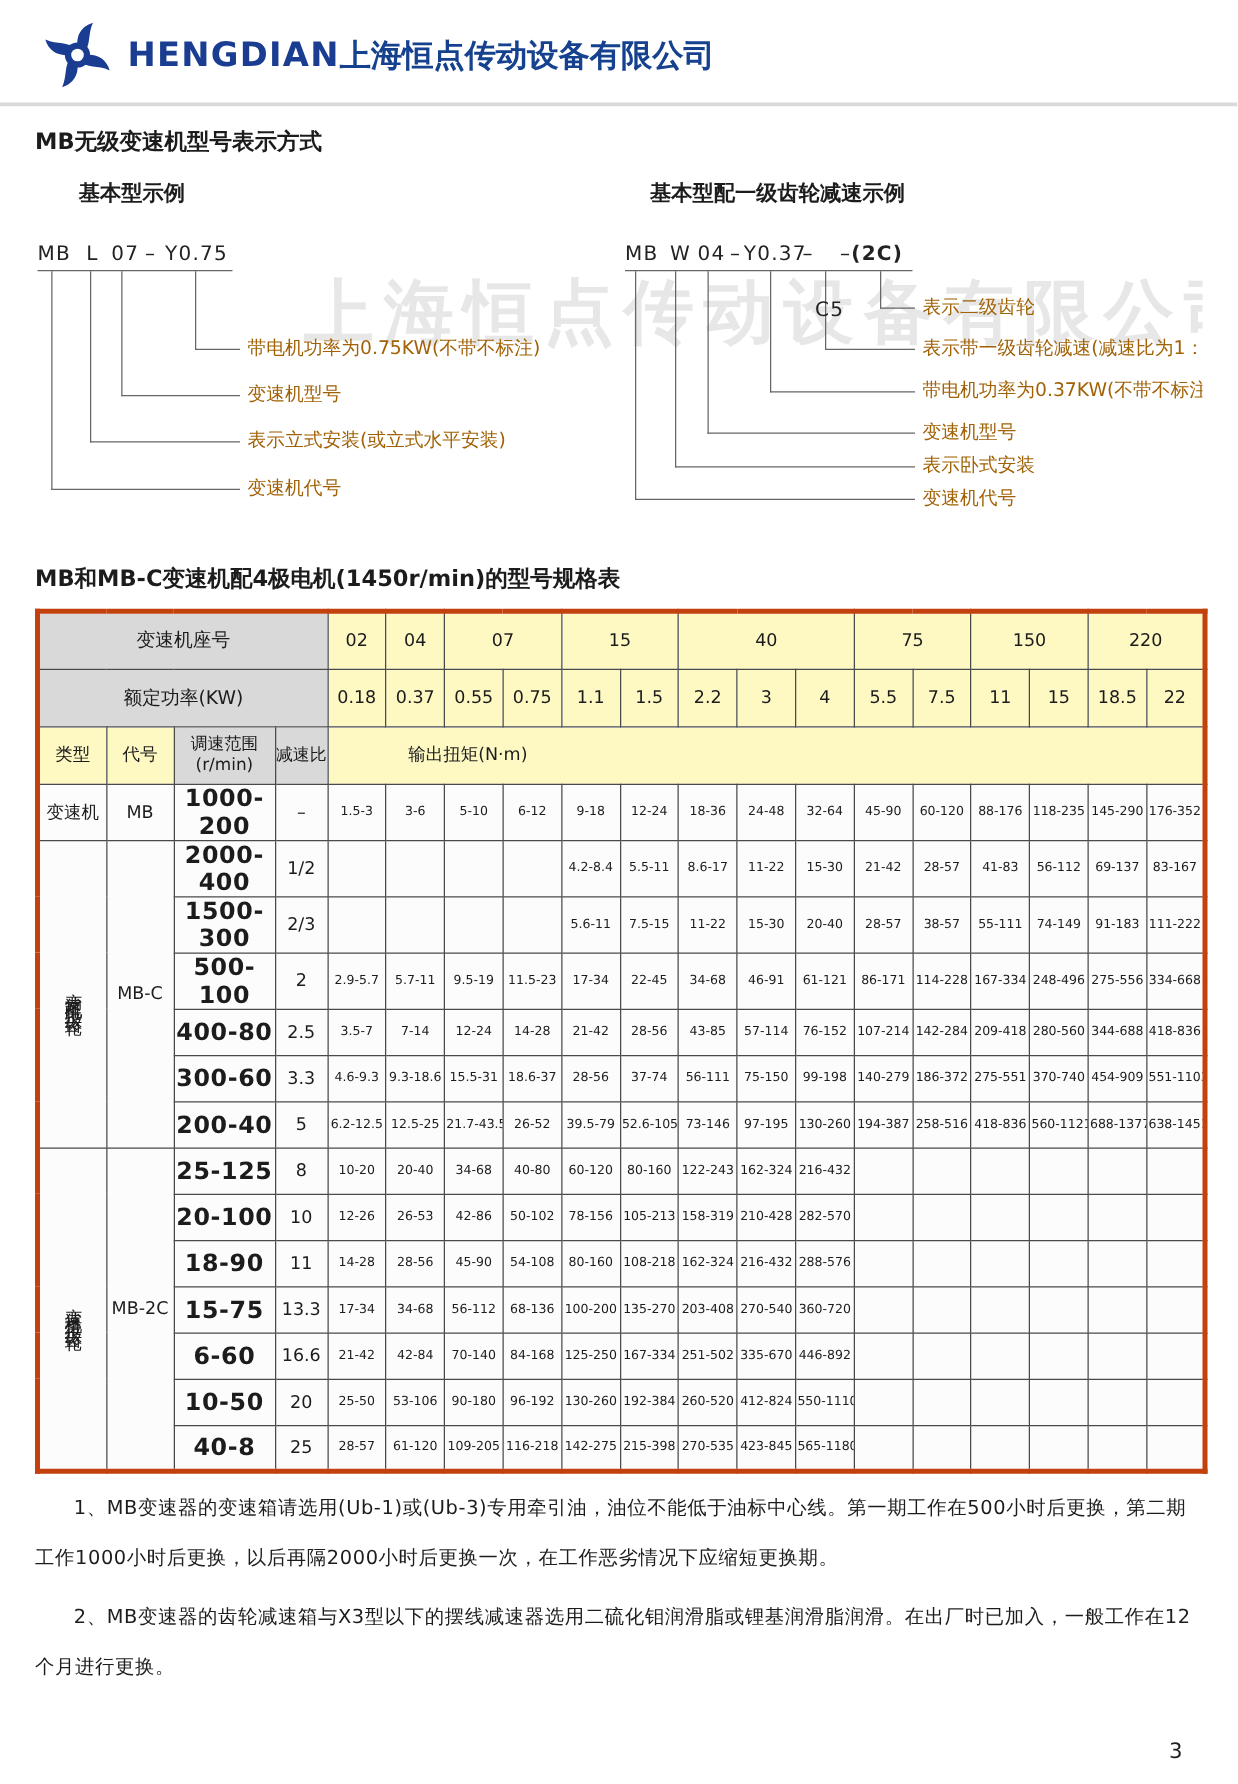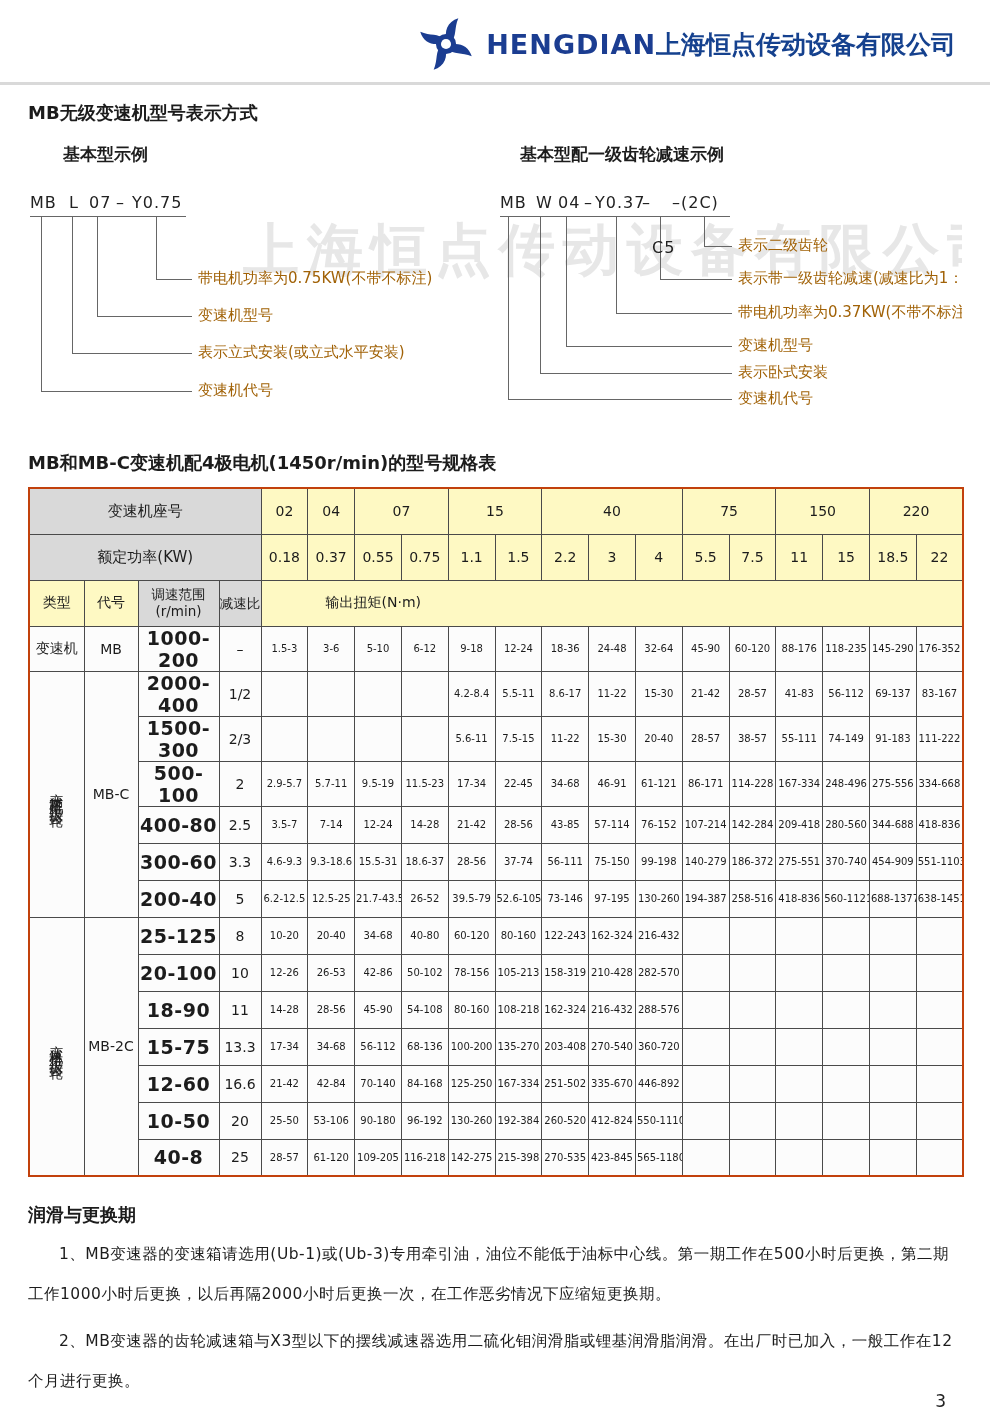--- a/index.html
+++ b/index.html
@@ -1,41 +1,41 @@
 <!DOCTYPE html>
 <html><head>
 <meta charset="utf-8">
 <style>
   * { margin:0; padding:0; box-sizing:border-box; }
   html,body { background:#ffffff; }
   body { font-family:"DejaVu Sans","Liberation Sans",sans-serif; color:#1c1c1c; }
   .page { position:relative; width:990px; height:1427px; background:#fff; overflow:hidden; }
 
   
-  .header { display:flex; align-items:center; justify-content:flex-end; padding:16px 34px 10px 34px; }
+  .header { display:flex; align-items:center; justify-content:flex-start; padding:16px 34px 10px 34px; }
   .brand { display:flex; align-items:center; gap:12px; }
   .brand-name { font-size:27px; font-weight:bold; color:#1b3d91; letter-spacing:1px; }
   .company-name { font-size:25px; font-weight:bold; color:#15418e; font-family:"DejaVu Serif","Liberation Serif",serif; }
   .header-divider { border-bottom:3px solid #d9d9d9; width:100%; }
 
   
   .doc-title { font-size:18px; font-weight:bold; margin:16px 0 0 28px; }
   .table-title { font-size:18px; font-weight:bold; margin:20px 0 0 28px; }
 
   
   .diagrams { position:relative; height:300px; margin:6px 28px 0 28px; overflow:hidden; }
   .watermark { position:absolute; left:215px; top:82px; font-size:56px; color:#e7e7e7; white-space:nowrap; letter-spacing:8px; z-index:0; font-weight:bold; }
   .diagram-heading { position:absolute; font-size:17px; font-weight:bold; z-index:2; }
   .code-seg { position:absolute; font-size:16px; color:#222; z-index:2; letter-spacing:1px; }
   .code-underline { position:absolute; border-bottom:1px solid #666; z-index:1; }
   .connector { position:absolute; border-left:1px solid #666; border-bottom:1px solid #666; z-index:1; }
   .diagram-label { position:absolute; font-size:15px; color:#a16207; z-index:2; white-space:nowrap; }
 
   
-  table.spec { border-collapse:collapse; table-layout:fixed; width:934px; margin:12px 0 0 28px; border:2px solid #c2410c; }
+  table.spec { border-collapse:collapse; table-layout:fixed; width:934px; margin:12px 0 0 28px; border:4px solid #c2410c; }
   table.spec td { border:1px solid #4a4a4a; text-align:center; vertical-align:middle; overflow:hidden; }
   .hc { background:#fef9c3; font-size:14px; height:46px; }
   .hc-label { background:#d9d9d9; font-size:15px; height:46px; }
   .hc-small { background:#d9d9d9; font-size:13.5px; line-height:1.25; height:46px; }
   .torque-head { text-align:left !important; padding-left:64px; }
   tbody td { background:#fcfcfc; height:37px; }
   .type-cell { font-size:14px; }
   .vert { writing-mode:vertical-rl; text-orientation:upright; letter-spacing:3px; padding:6px 0; }
   .code-cell { font-size:14px; }
   .range-cell { font-size:19px; letter-spacing:0.5px;font-weight:bold; }
@@ -94,21 +94,21 @@
 
     <div class="diagram-heading" style="left:492px; top:12px;">基本型配一级齿轮减速示例</div>
     <span class="code-seg" style="left:472px; top:62px;">MB</span>
     <span class="code-seg" style="left:508px; top:62px;">W</span>
     <span class="code-seg" style="left:530px; top:62px;">04</span>
     <span class="code-seg" style="left:556px; top:62px;">–</span>
     <span class="code-seg" style="left:567px; top:62px;">Y0.37</span>
     <span class="code-seg" style="left:614px; top:62px;">–</span>
     <span class="code-seg" style="left:624px; top:62px;margin-top:45px;">C5</span>
     <span class="code-seg" style="left:644px; top:62px;">–</span>
-    <span class="code-seg" style="left:653px; top:62px;">(2C)</span>
+    <span class="code-seg" style="left:653px; top:62px;font-weight:bold;">(2C)</span>
     <div class="code-underline" style="left:472px; top:62px; width:230px; height:24px;"></div>
     <div class="connector" style="left:676px; top:86px; width:28px;  height:30px;"></div>
     <div class="connector" style="left:632px; top:86px; width:72px;  height:63px;"></div>
     <div class="connector" style="left:588px; top:86px; width:116px; height:97px;"></div>
     <div class="connector" style="left:538px; top:86px; width:166px; height:130px;"></div>
     <div class="connector" style="left:512px; top:86px; width:192px; height:157px;"></div>
     <div class="connector" style="left:480px; top:86px; width:224px; height:183px;"></div>
     <div class="diagram-label" style="left:710px; top:105px;">表示二级齿轮</div>
     <div class="diagram-label" style="left:710px; top:138px;">表示带一级齿轮减速(减速比为1：5)</div>
     <div class="diagram-label" style="left:710px; top:172px;">带电机功率为0.37KW(不带不标注)</div>
@@ -378,21 +378,21 @@
           <td class="val-cell">270-540</td>
           <td class="val-cell">360-720</td>
           <td class="val-cell"></td>
           <td class="val-cell"></td>
           <td class="val-cell"></td>
           <td class="val-cell"></td>
           <td class="val-cell"></td>
           <td class="val-cell"></td>
         </tr>
         <tr>
-          <td class="range-cell">12-60</td>
+          <td class="range-cell">6-60</td>
           <td class="ratio-cell">16.6</td>
           <td class="val-cell">21-42</td>
           <td class="val-cell">42-84</td>
           <td class="val-cell">70-140</td>
           <td class="val-cell">84-168</td>
           <td class="val-cell">125-250</td>
           <td class="val-cell">167-334</td>
           <td class="val-cell">251-502</td>
           <td class="val-cell">335-670</td>
           <td class="val-cell">446-892</td>
@@ -437,18 +437,17 @@
           <td class="val-cell"></td>
           <td class="val-cell"></td>
           <td class="val-cell"></td>
           <td class="val-cell"></td>
           <td class="val-cell"></td>
           <td class="val-cell"></td>
         </tr>
       </tbody>
   </table>
 
-  <div class="lube-heading">润滑与更换期</div>
   <p class="lube-p">1、MB变速器的变速箱请选用(Ub-1)或(Ub-3)专用牵引油，油位不能低于油标中心线。第一期工作在500小时后更换，第二期工作1000小时后更换，以后再隔2000小时后更换一次，在工作恶劣情况下应缩短更换期。</p>
   <p class="lube-p">2、MB变速器的齿轮减速箱与X3型以下的摆线减速器选用二硫化钼润滑脂或锂基润滑脂润滑。在出厂时已加入，一般工作在12个月进行更换。</p>
 
   <div class="page-number">3</div>
 </div>
 
 </body></html>

